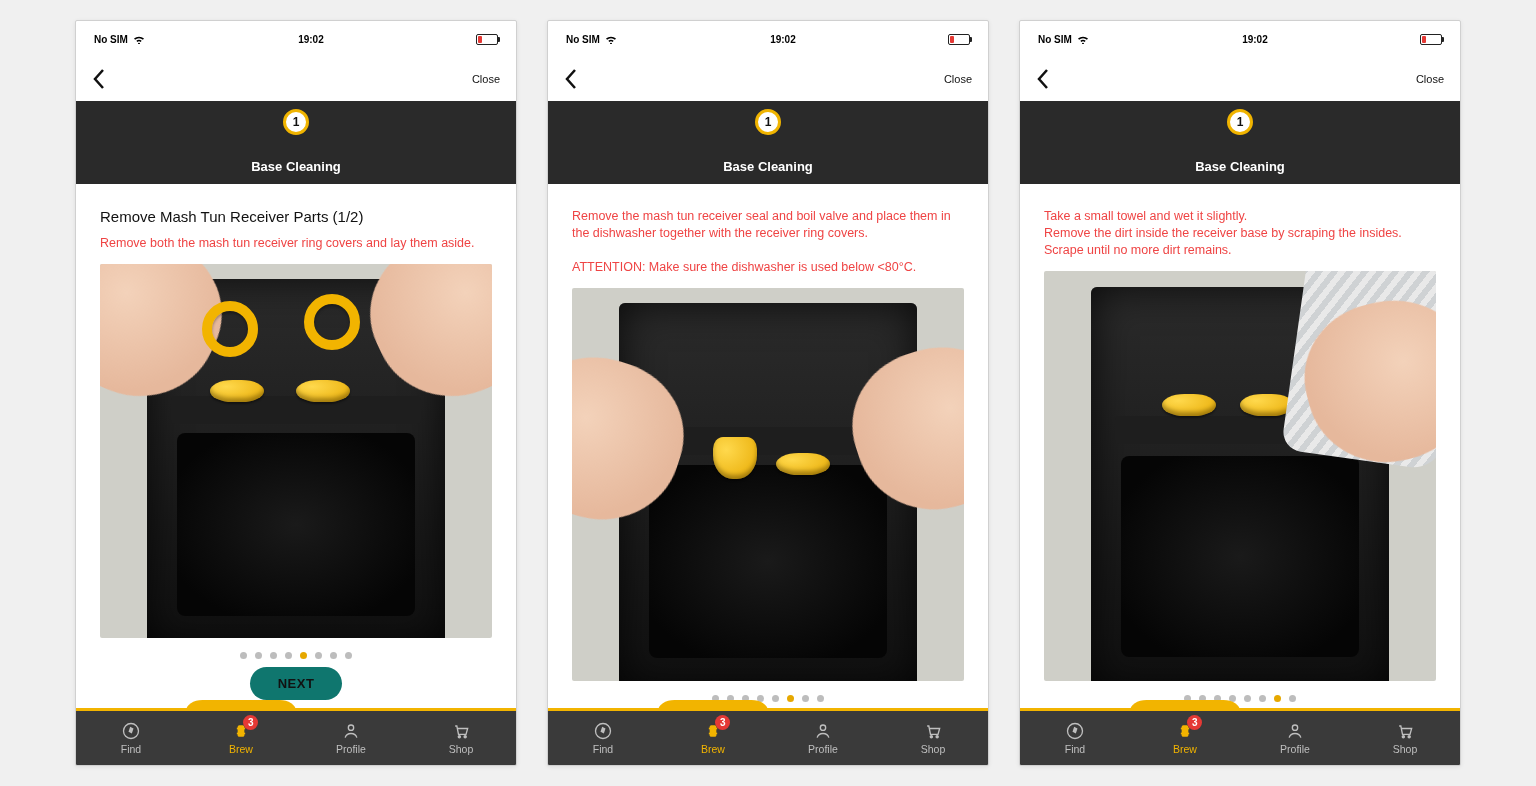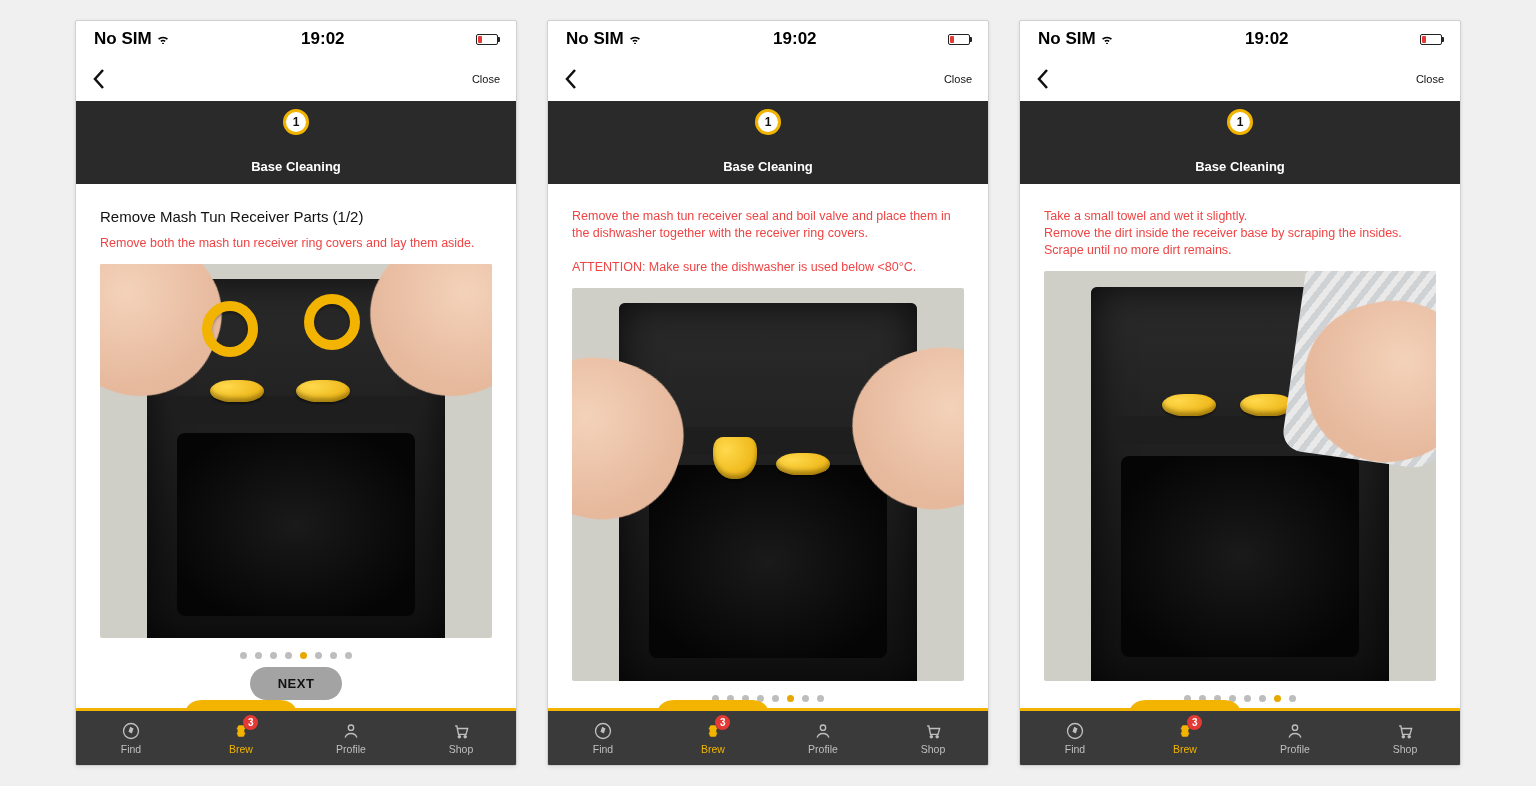--- a/index.html
+++ b/index.html
@@ -22,21 +22,21 @@
     display: flex;
     flex-direction: column;
     overflow: hidden;
   }
   .statusbar {
     height: 36px;
     display: flex;
     align-items: center;
     justify-content: space-between;
     padding: 0 18px;
-    font-size: 17px;
+    font-size: 10px;
     font-weight: 600;
     color: #000;
   }
   .sb-left { display: flex; align-items: center; gap: 4px; }
   .wifi-ic { width: 14px; height: 10px; }
   .batt { width: 22px; height: 11px; border: 1px solid #222; border-radius: 2px; position: relative; display: inline-block; }
   .batt::after { content:""; position:absolute; right:-3px; top:2px; width:2px; height:5px; background:#222; border-radius:0 1px 1px 0; }
   .batt .fill { position:absolute; left:1px; top:1px; bottom:1px; width:4px; background:#e53935; border-radius:1px; }
   .navbar {
     height: 44px;
@@ -129,21 +129,21 @@
 
   .pager {
     display:flex; gap:8px; justify-content:center; padding: 14px 0 6px 0;
   }
   .dot { width:7px; height:7px; border-radius:50%; background:#bdbdbd; }
   .dot.active { background:#e6a800; }
 
   .next-wrap { text-align:center; padding: 2px 0 8px 0; }
   .next-btn {
     display:inline-block;
-    background:#a3a3a3; color:#111;
+    background:#0f766e; color:#111;
     font-weight:800; letter-spacing:0.5px;
     border:none; border-radius: 20px;
     padding: 9px 28px; font-size:13px;
     cursor:pointer;
   }
   .yellow-strip { height:3px; background:#f2b400; width:100%; position:relative; }
   .tab-hump {
     position:absolute; top:-8px; left:37.5%; width:25%; height:11px;
     background:#f2b400; border-radius: 30px 30px 0 0 / 20px 20px 0 0;
   }

